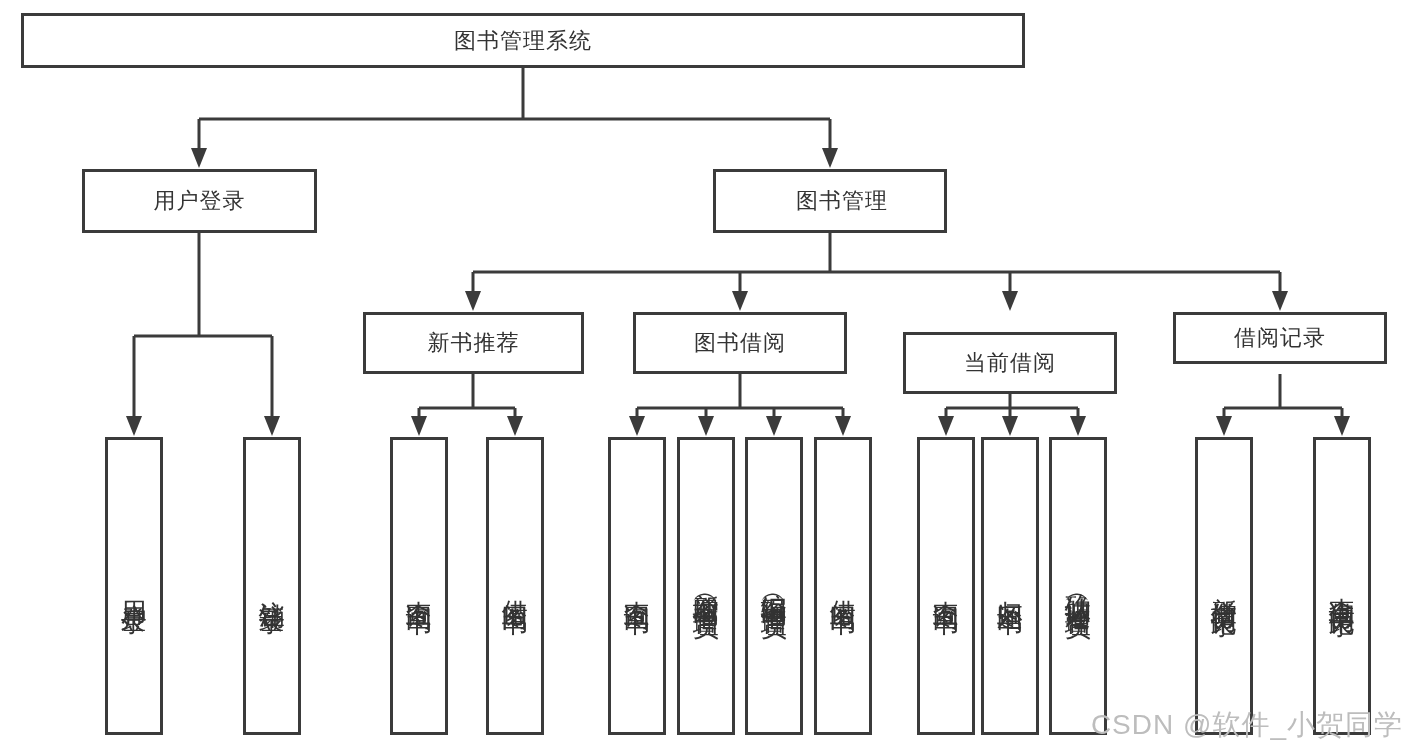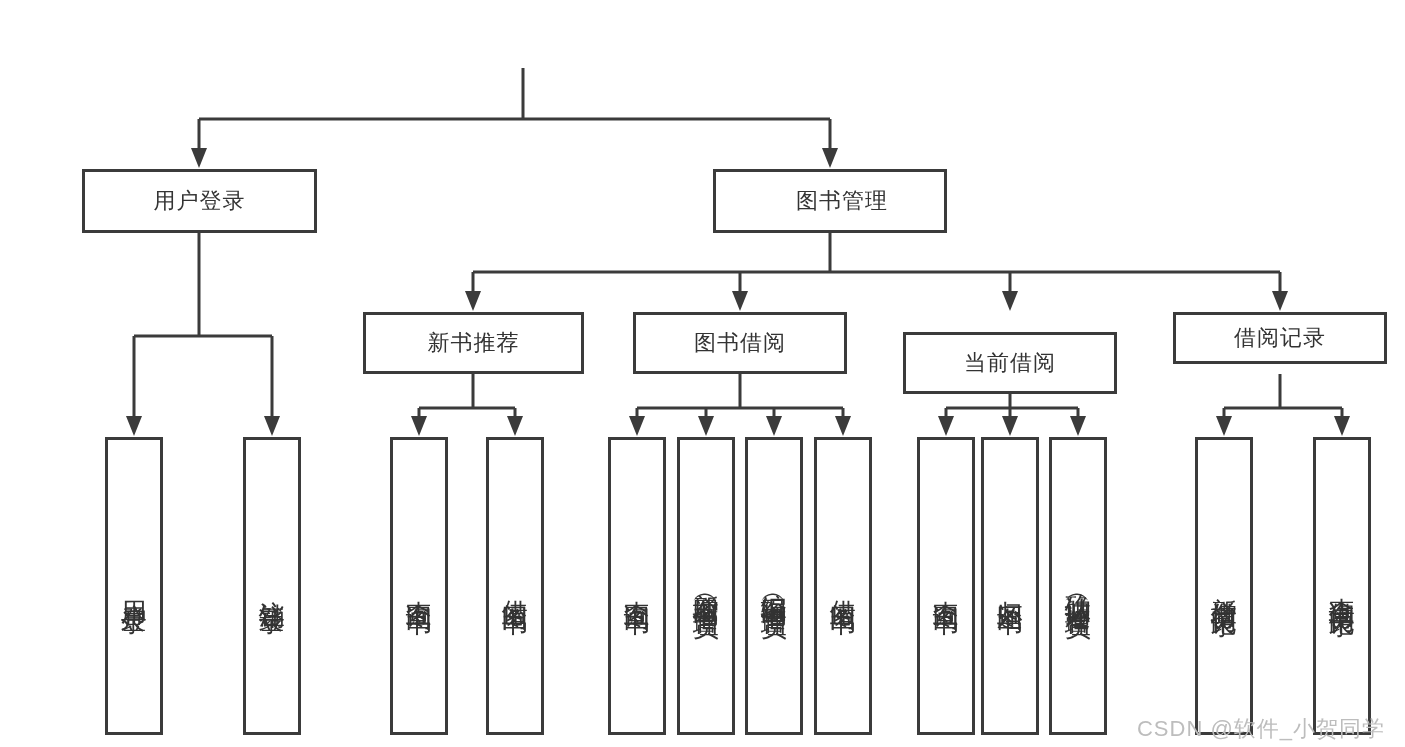--- a/index.html
+++ b/index.html
@@ -52,23 +52,23 @@
   .leaf{top:437px;width:58px;height:298px;}
   .n-lf0{left:105px;}  .n-lf1{left:243px;}
   .n-lf2{left:390px;}  .n-lf3{left:486px;}
   .n-lf4{left:608px;}  .n-lf5{left:677px;}
   .n-lf6{left:745px;}  .n-lf7{left:814px;}
   .n-lf8{left:917px;}  .n-lf9{left:981px;}
   .n-lf10{left:1049px;}
   .n-lf11{left:1195px;} .n-lf12{left:1313px;}
   .watermark{
     position:absolute;
-    right:20px;bottom:3px;
+    right:2px;bottom:3px;
     color:var(--watermark);
-    font-size:22px;
+    font-size:28px;
     letter-spacing:1px;
     z-index:5;
     pointer-events:none;
   }
 </style>
 </head>
 <body>
 
 <div id="stage">
 
@@ -106,20 +106,23 @@
       <polygon points="766,416 782,416 774,436"></polygon>
       <polygon points="835,416 851,416 843,436"></polygon>
       <polygon points="938,416 954,416 946,436"></polygon>
       <polygon points="1002,416 1018,416 1010,436"></polygon>
       <polygon points="1070,416 1086,416 1078,436"></polygon>
       <polygon points="1216,416 1232,416 1224,436"></polygon>
       <polygon points="1334,416 1350,416 1342,436"></polygon>
     </g>
   </svg>
 
+  <div class="box n-root">
+    <span>图书管理系统</span>
+  </div>
 
   <div class="box n-l2a">
     <span>用户登录</span>
   </div>
   <div class="box n-l2b">
     <span>图书管理</span>
   </div>
 
   <div class="box n-l3a">
     <span>新书推荐</span>

